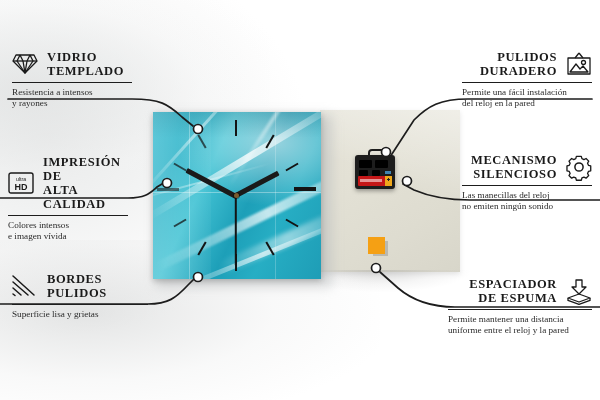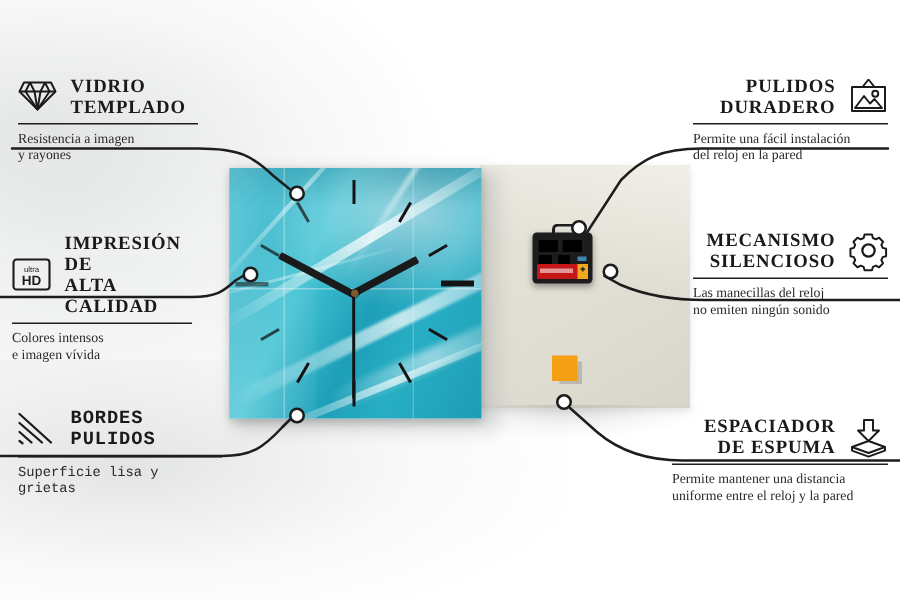--- a/index.html
+++ b/index.html
@@ -206,21 +206,21 @@
           </g>
         </svg>
       </span>
       <span class="ttl">
         <span>VIDRIO</span><br>
         <span>TEMPLADO</span>
       </span>
     </div>
     <div class="rule" style="width:120px;"></div>
     <div class="f-desc">
-      <span>Resistencia a imagen</span><br>
+      <span>Resistencia a intensos</span><br>
       <span>y rayones</span>
     </div>
   </div>
 
   <div class="feature left" style="left:8px;top:155px;width:120px;">
     <div class="f-head">
       <span class="f-ico" style="position:relative;">
         <svg width="26" height="22" viewBox="0 0 26 22">
           <rect x="1" y="1" width="24" height="20" rx="2" fill="none" stroke="#1a1a1a" stroke-width="1.4"></rect>
           <text x="13" y="9" text-anchor="middle" font-family="Liberation Sans, sans-serif" font-size="5.2" fill="#1a1a1a">ultra</text>
@@ -232,21 +232,21 @@
         <span>ALTA CALIDAD</span>
       </span>
     </div>
     <div class="rule" style="width:120px;"></div>
     <div class="f-desc">
       <span>Colores intensos</span><br>
       <span>e imagen vívida</span>
     </div>
   </div>
 
-  <div class="feature left" style="left:12px;top:272px;width:136px;font-family:Liberation Mono, monospace;">
+  <div class="feature left" style="left:12px;top:272px;width:136px;">
     <div class="f-head">
       <span class="f-ico">
         <svg width="26" height="22" viewBox="0 0 26 22">
           <g stroke="#1a1a1a" stroke-width="1.5" stroke-linecap="round">
             <line x1="1" y1="1" x2="22" y2="20"></line>
             <line x1="1" y1="7" x2="16" y2="20"></line>
             <line x1="1" y1="13" x2="9" y2="20"></line>
             <line x1="1" y1="19" x2="3" y2="20.5"></line>
           </g>
         </svg>

